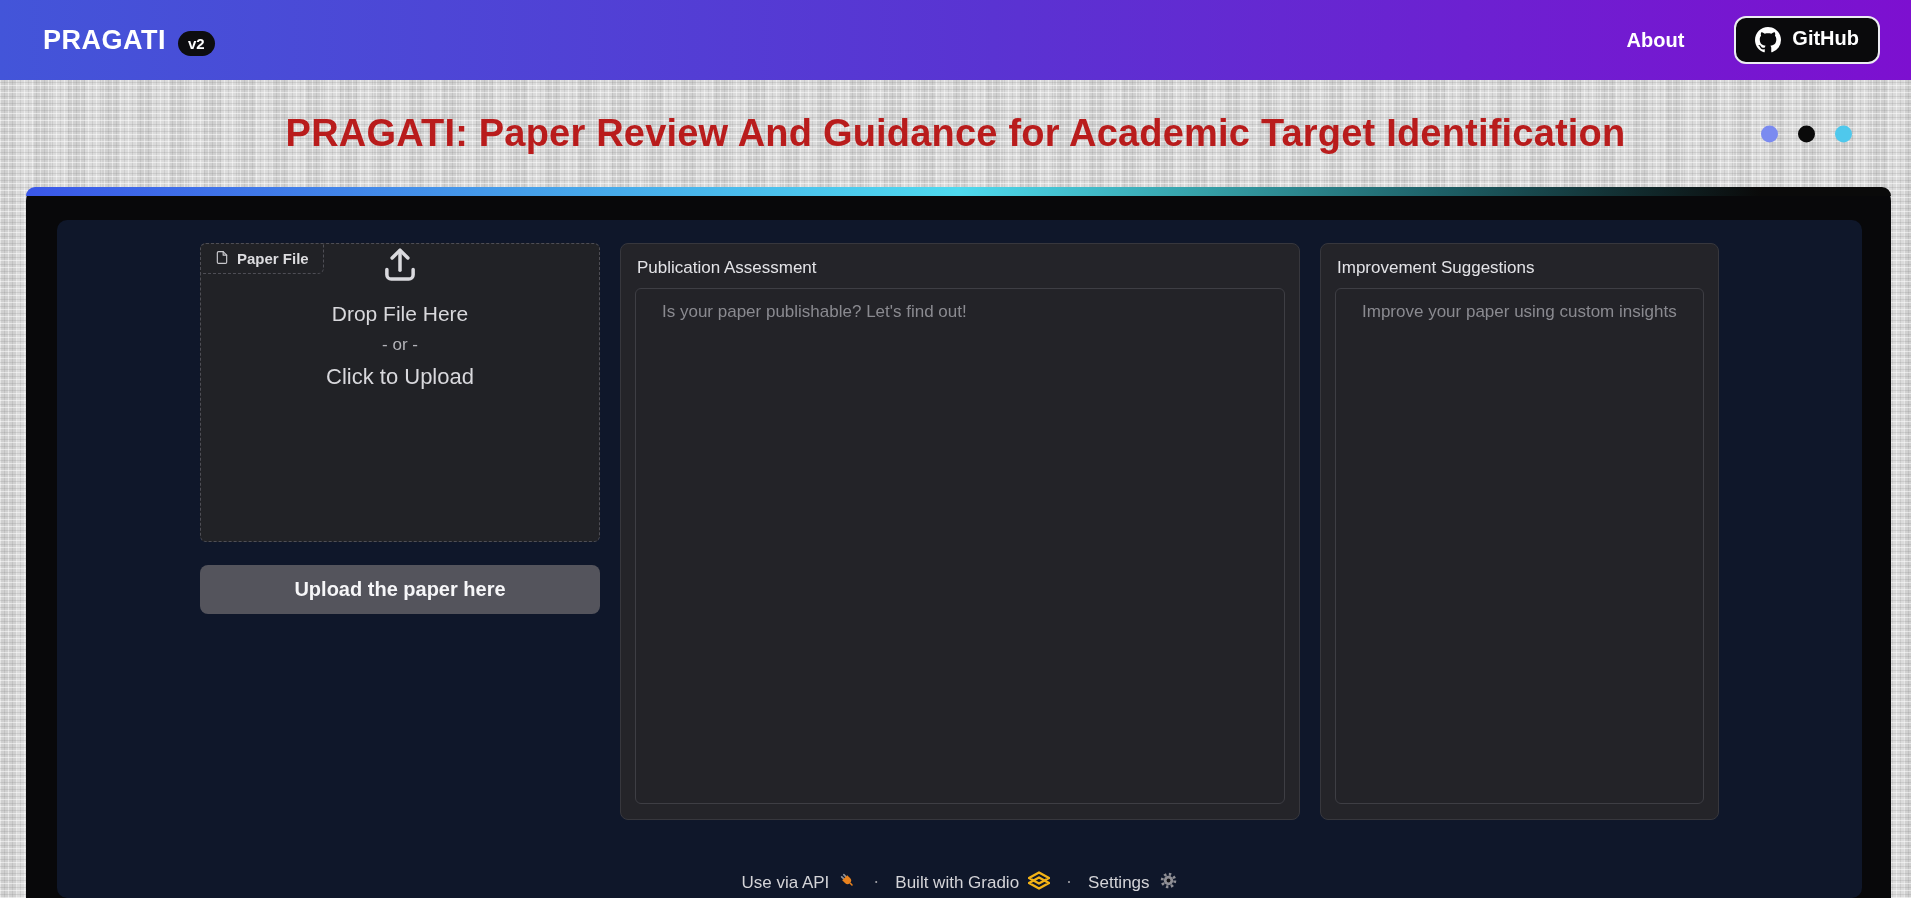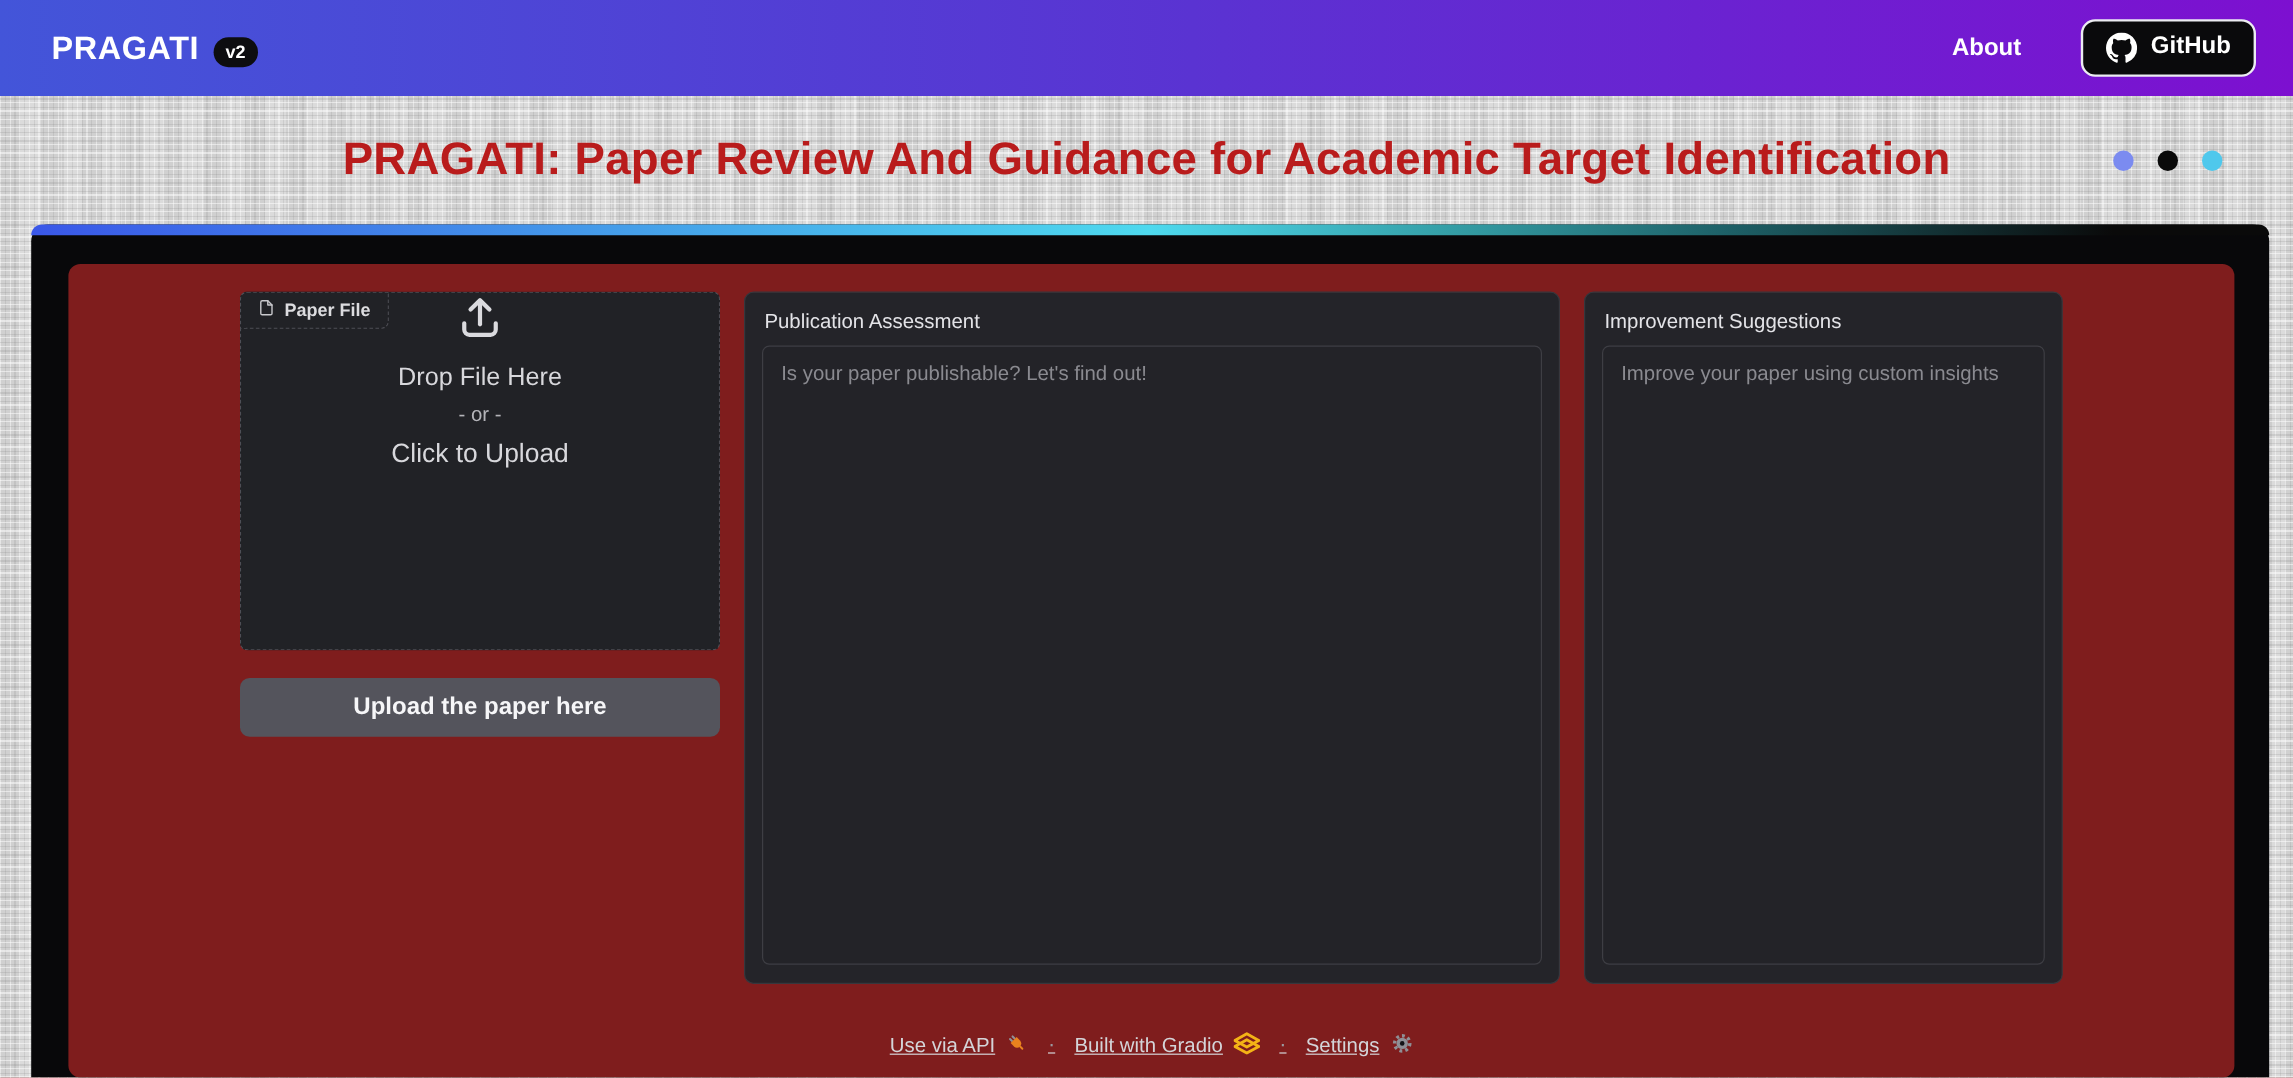--- a/index.html
+++ b/index.html
@@ -48,21 +48,21 @@
   .card {
     position:absolute; left:26px; right:20px; top:187px; bottom:0;
     background:#08080a; border-radius:14px 14px 0 0;
   }
   .card-topbar {
     height:9px; border-radius:14px 14px 0 0;
     background:linear-gradient(90deg,#3a57e8 0%, #459fe9 27%, #4ed9ee 50%, #35a0a8 63%, #1d5f66 76%, #0a0a0a 93%);
   }
   .inner {
     position:absolute; left:31px; right:29px; top:33px; bottom:0;
-    background:#7f1d1d; border-radius:10px;
+    background:#0f172a; border-radius:10px;
   }
   .content { display:flex; gap:20px; padding:23px 143px 0 143px; }
 
   
   .col-upload { width:400px; flex:none; display:flex; flex-direction:column; }
   .upload-box {
     height:299px; position:relative;
     background:#212226; border:1px dashed #4e4e55; border-radius:6px;
     cursor:pointer;
   }
@@ -93,30 +93,30 @@
   .panel {
     background:#242429; border:1px solid #37373d; border-radius:8px;
     height:577px; display:flex; flex-direction:column;
   }
   .panel-mid { flex:1; }
   .panel-right { width:399px; flex:none; }
   .panel-label { padding:14px 16px 10px 16px; font-size:17px; color:#e3e3e7; }
   .panel-textarea {
     flex:1; margin:0 14px 15px 14px;
     background:#232328; border:1px solid #3e3e44; border-radius:6px;
-    color:#c9c9ce; font-size:17px; padding:13px 15px;
+    color:#c9c9ce; font-size:17px; padding:13px 26px;
     font-family:inherit; resize:none; outline:none;
   }
   .panel-textarea::placeholder { color:#8a8a90; }
 
   
   .footer {
-    position:absolute; left:0; right:0; bottom:14px;
+    position:absolute; left:0; right:0; bottom:3px;
     display:flex; align-items:flex-start; justify-content:center; gap:9px;
-    color:#d4d4d8; font-size:17px;text-decoration:underline;
+    color:#d4d4d8; font-size:17px;
   }
   .footer .sep { color:#9a9aa0; margin:0 7px; font-size:18px; }
   .footer-item { display:flex; align-items:center; gap:9px; cursor:pointer; }
 </style>
 </head>
 <body>
 
 <div class="navbar">
   <div class="brand-wrap">
     <span class="brand">PRAGATI</span>

